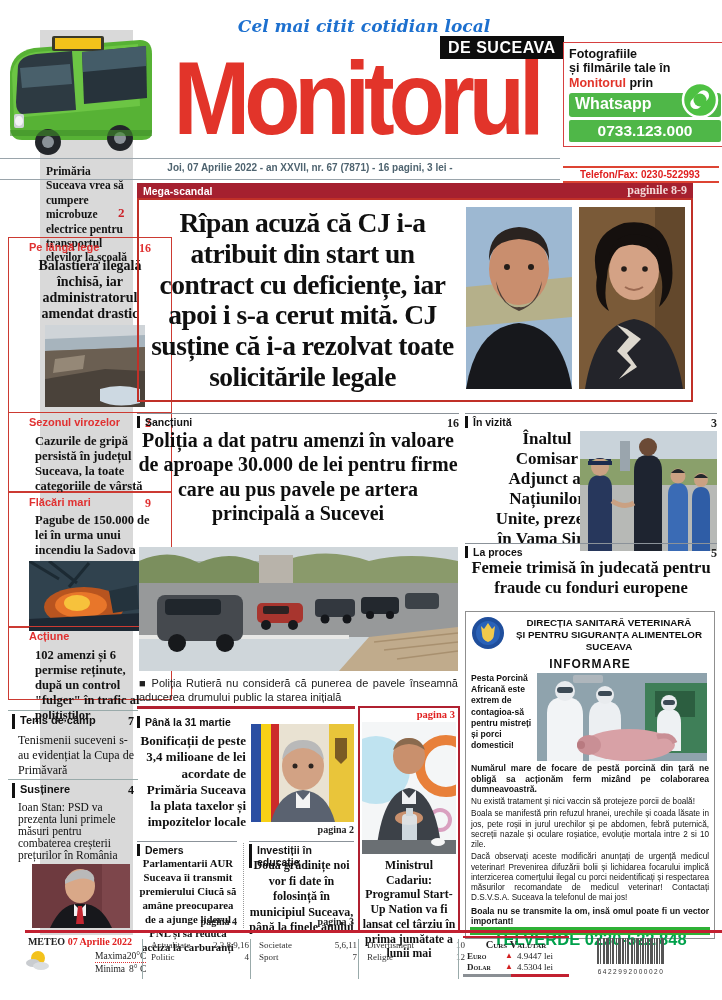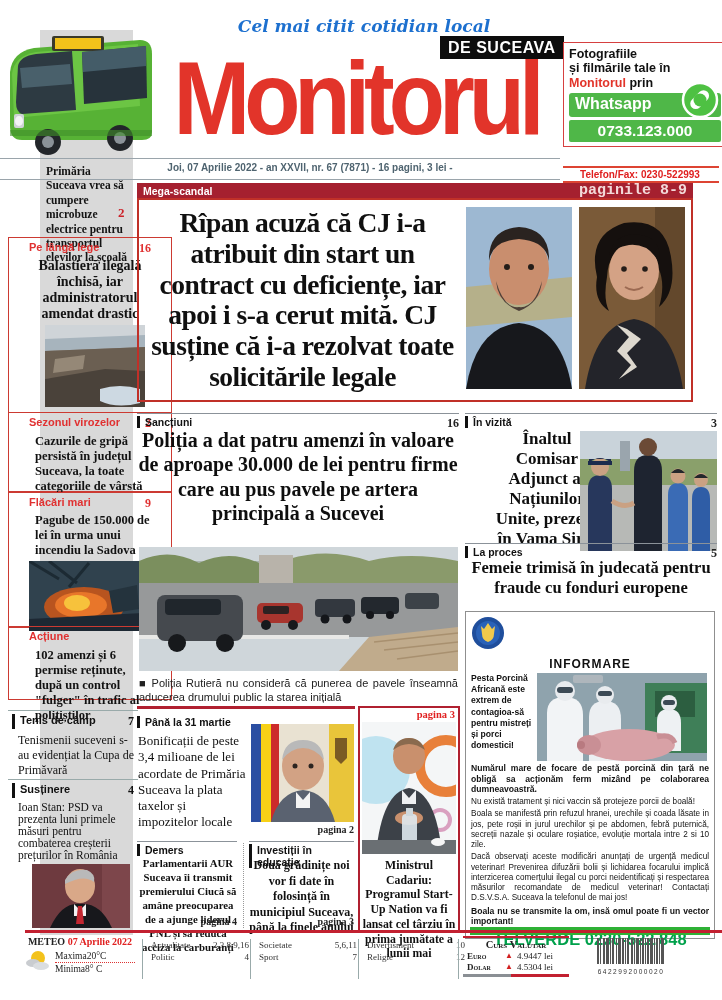--- a/index.html
+++ b/index.html
@@ -47,21 +47,21 @@
 
   
   .kick{display:flex;justify-content:space-between;align-items:flex-start;border-top:1px solid #8b9299;padding-top:2px;}
   .kick .nm{border-left:3px solid #111;padding-left:5px;font-weight:bold;font-size:10.5px;color:#111;}
   .kick .pg{font-family:"Liberation Serif",serif;font-weight:bold;font-size:12px;color:#222;}
 
   
   #megabar{left:137px;top:183px;width:556px;height:15px;background:#a5202f;color:#fff;
     display:flex;justify-content:space-between;align-items:center;padding:0 6px;box-sizing:border-box;}
   #megabar .mk{font-weight:bold;font-size:10.5px;}
-  #megabar .mp{font-family:Liberation Mono, monospace;font-weight:bold;font-size:15px;color:#f3d9d9;}
+  #megabar .mp{font-family:Liberation Serif, serif;font-weight:bold;font-size:12px;color:#f3d9d9;}
   #lead-box{left:137px;top:198px;width:552px;height:200px;border:2px solid #c03028;display:flex;}
   #lead-head{width:316px;padding:8px 4px 0 6px;text-align:center;font-family:"Liberation Serif",serif;
     font-weight:bold;font-size:27.5px;line-height:1.12;color:#101010;letter-spacing:-.5px;}
   #lead-photos{display:flex;gap:7px;padding:7px 6px 7px 2px;}
 
   #sanc-head{left:137px;top:428px;width:322px;text-align:center;font-family:"Liberation Serif",serif;
     font-weight:bold;font-size:20px;line-height:1.22;color:#0e0e0e;}
   #street-photo{left:139px;top:547px;width:319px;height:124px;}
   #sanc-cap{left:139px;top:676px;width:319px;font-size:11px;color:#222;line-height:1.3;text-align:justify;}
 
@@ -79,39 +79,39 @@
   #dsv-sub{text-align:center;font-weight:bold;font-size:12px;letter-spacing:1px;margin:3px 0 2px;color:#101010;}
   #dsv-row{display:flex;gap:4px;}
   #dsv-note{width:62px;font-weight:bold;font-size:8.6px;line-height:1.3;color:#101010;}
   .dsv-p{font-size:8.2px;line-height:1.25;color:#141414;text-align:justify;margin-top:2px;}
   .dsv-b{font-weight:bold;font-size:8.6px;}
   #telverde{text-align:center;color:#00a14b;font-weight:bold;font-size:16.5px;margin-top:3px;}
   #dsv-green{position:absolute;left:4px;right:4px;bottom:3px;height:8px;background:#2eb135;}
 
   
   #rule-bot-red{left:137px;top:706px;width:218px;height:3px;background:#b02030;}
-  #martie-head{left:138px;top:733px;width:108px;text-align:left;font-family:"Liberation Serif",serif;
-    font-weight:normal;font-size:13px;line-height:1.25;color:#101010;}
+  #martie-head{left:138px;top:733px;width:108px;text-align:right;font-family:"Liberation Serif",serif;
+    font-weight:bold;font-size:13px;line-height:1.25;color:#101010;}
   #lungu-photo{left:251px;top:724px;width:103px;height:98px;}
   .pagelab{font-family:"Liberation Serif",serif;font-weight:bold;font-size:10px;color:#222;text-align:right;}
   .bot-txt{font-family:"Liberation Serif",serif;font-weight:bold;font-size:11.5px;line-height:1.3;
     text-align:center;color:#101010;}
   #cadariu-box{left:358px;top:706px;width:102px;height:226px;border:2px solid #b02030;background:#fff;
     box-sizing:border-box;}
   #cad-label{position:absolute;top:1px;right:3px;color:#e02020;font-family:"Liberation Serif",serif;
     font-weight:bold;font-size:10.5px;z-index:3;}
   #cad-head{position:absolute;left:2px;right:2px;top:150px;text-align:center;font-family:"Liberation Serif",serif;
     font-weight:bold;font-size:11.8px;line-height:1.25;color:#101010;}
 
   
   #foot-redline{left:25px;top:930px;width:697px;height:3px;background:#c22030;}
   #meteo{left:25px;top:936px;width:110px;font-family:"Liberation Serif",serif;color:#222;}
   #meteo .mt{text-align:center;font-weight:bold;font-size:10px;}
   #meteo .mt .dt{color:#e02020;}
-  .mrow{display:flex;justify-content:flex-start;font-size:9.5px;padding:1px 0;}
+  .mrow{display:flex;justify-content:space-between;font-size:9.5px;padding:1px 0;margin-left:40px;}
   .mrow.dot{border-bottom:1px dotted #d33;}
   #meteo-body{display:flex;gap:4px;align-items:center;margin-top:2px;}
   .idx{top:939px;width:98px;font-family:"Liberation Serif",serif;font-size:9px;color:#333;
     border-left:1px solid #9aa;padding-left:8px;height:40px;}
   .irow{display:flex;justify-content:space-between;padding:1px 0;}
   #curs{left:463px;top:936px;width:106px;font-family:"Liberation Serif",serif;color:#222;}
   #curs .ct{border-top:2px solid #c22030;text-align:center;font-size:10.5px;font-variant:small-caps;
     font-weight:bold;padding-top:1px;}
   .crow{display:flex;font-size:9px;padding:1px 0 0 4px;gap:4px;}
   .crow .cn{width:34px;font-variant:small-caps;font-weight:bold;}
@@ -374,20 +374,25 @@
 
   <div class="abs" id="dsv">
     <div id="dsv-hdr">
       <span>
         <svg width="34" height="34" viewBox="0 0 34 34">
           <circle cx="17" cy="17" r="16" fill="#1f4e9c"></circle>
           <circle cx="17" cy="17" r="12" fill="#2a62b8"></circle>
           <path d="M17 7 L21 13 L24 10 L23 18 Q23 24 17 26 Q11 24 11 18 L10 10 L13 13 Z" fill="#f2c94c"></path>
         </svg>
       </span>
+      <div id="dsv-title">
+        <div>DIRECȚIA SANITARĂ VETERINARĂ</div>
+        <div>ȘI PENTRU SIGURANȚA ALIMENTELOR</div>
+        <div>SUCEAVA</div>
+      </div>
     </div>
     <div id="dsv-sub">INFORMARE</div>
     <div id="dsv-row">
       <div id="dsv-note">Pesta Porcină Africană este extrem de contagioa-să pentru mistreți și porci domestici!</div>
       <div class="photo" style="width:170px;height:88px;">
         <svg width="170" height="88" viewBox="0 0 170 88">
           <rect width="170" height="88" fill="#8fa3ad"></rect>
           <rect x="108" y="10" width="62" height="70" fill="#3f7f58"></rect>
           <rect x="118" y="18" width="40" height="26" fill="#2c5e40"></rect>
           <path d="M10 88 L10 40 Q10 24 28 24 Q46 24 46 42 L46 88 Z" fill="#f2f4f6"></path>

